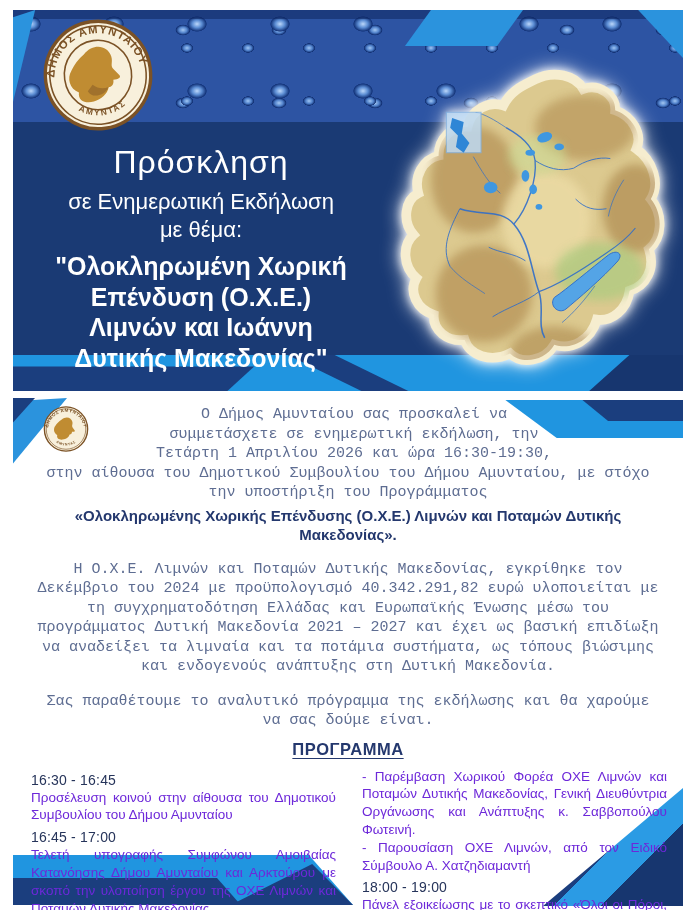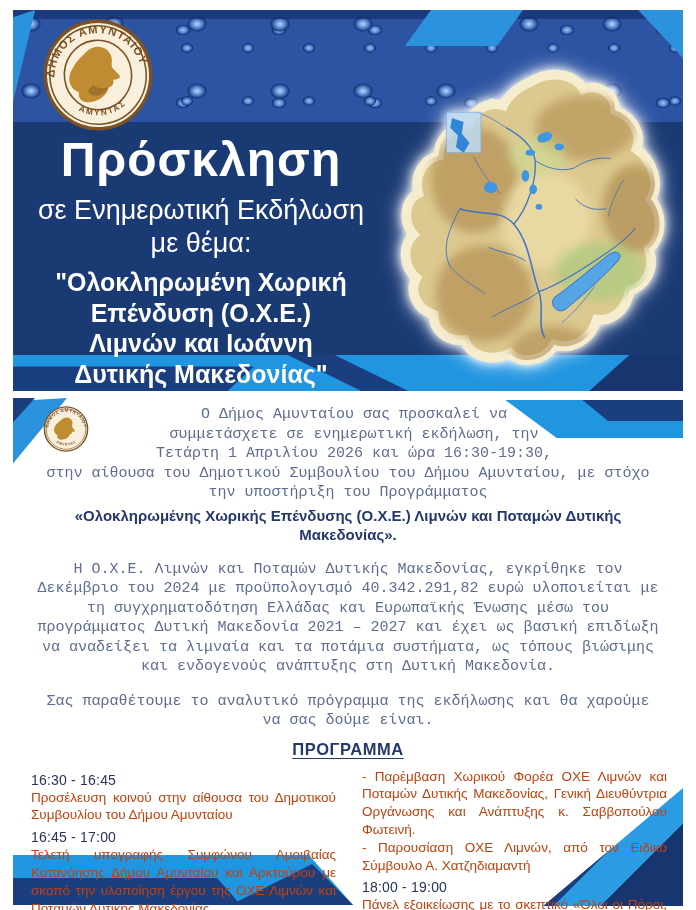--- a/index.html
+++ b/index.html
@@ -23,22 +23,22 @@
   .band-navy{position:absolute;left:13px;right:13px;top:122px;height:233px;background:#1a3a74;}
   .strip{position:absolute;left:13px;right:13px;top:355px;height:36px;background:#2095e0;z-index:1;}
   .strip .navy-left{position:absolute;inset:0;background:#1b3e7e;clip-path:polygon(0 32%,36% 32%,32% 100%,0 100%);}
   .strip .navy-diag{position:absolute;inset:0;background:#1b3e7e;clip-path:polygon(41% 0,48% 0,59% 100%,52% 100%);}
   .strip .navy-corner{position:absolute;inset:0;background:#17366f;clip-path:polygon(92% 0,100% 0,100% 100%,86% 100%);}
 
   .logo-big{position:absolute;left:42px;top:16px;width:112px;height:118px;transform:rotate(-8deg);z-index:6;}
   .logo-svg{width:100%;height:100%;display:block;}
 
   .title-block{position:absolute;left:18px;top:124px;width:366px;text-align:center;color:#ffffff;z-index:4;}
-  .title-main{font-size:48px;font-weight:bold;letter-spacing:1px;margin:8px 0 8px;}
-  .title-sub{font-size:27px;margin:2px 0;}
+  .title-main{font-size:32px;font-weight:normal;letter-spacing:1px;margin:20px 0 8px;}
+  .title-sub{font-size:22px;margin:2px 0;}
   .title-theme{font-size:25px;font-weight:bold;line-height:1.22;margin-top:8px;}
 
   .map-wrap{position:absolute;top:64px;right:14px;width:290px;height:328px;z-index:5;
     filter:drop-shadow(0 0 4px rgba(255,255,255,.95)) drop-shadow(0 0 9px rgba(255,255,255,.8));}
   .map-wrap svg{width:100%;height:100%;display:block;}
 
   
   .white-section{position:absolute;left:13px;right:13px;top:390px;bottom:4px;background:#ffffff;}
   .corner-tl{position:absolute;left:0;top:8px;width:100px;height:82px;z-index:0;}
   .corner-tl .blue{position:absolute;inset:0;background:#2b93dd;clip-path:polygon(0 4%,54% 0,0 80%);}
@@ -56,21 +56,21 @@
   .intro p{margin:15px 0 3px;font-family:Liberation Mono, monospace;}
 
   .program-heading{text-align:center;margin:9px 0 8px;z-index:2;position:relative;}
   .program-heading span{font-size:16.5px;font-weight:bold;color:#24386e;letter-spacing:.5px;
      text-decoration:underline;text-underline-offset:3px;text-align:center;}
 
   .program-cols{display:flex;gap:26px;margin:0 16px 0 18px;position:relative;z-index:2;}
   .col{flex:1;}
   .prog-time{font-size:14px;font-weight:normal;color:#26345a;margin-top:5px;letter-spacing:.2px;}
   .prog-time:empty{display:none;margin:0;}
-  .prog-desc{font-size:13.5px;color:#c2410c;line-height:1.32;text-align:justify;white-space:pre-line;margin-top:1px;}
+  .prog-desc{font-size:13.5px;color:#6d28d9;line-height:1.32;text-align:justify;white-space:pre-line;margin-top:1px;}
 
   .ribbon-bl{position:absolute;left:0;top:465px;width:340px;height:50px;z-index:1;}
   .ribbon-bl .blue{position:absolute;inset:0;background:#2095e0;clip-path:polygon(0 0,87% 0,100% 100%,0 100%);}
   .ribbon-bl .navy{position:absolute;inset:0;background:#1b3e7e;clip-path:polygon(0 46%,60% 46%,67% 100%,0 100%);}
   .ribbon-bl .navy2{position:absolute;inset:0;background:#1b3e7e;clip-path:polygon(64% 100%,88% 18%,100% 100%);}
   .tri-br{position:absolute;right:0;bottom:0;width:140px;height:118px;
      background:linear-gradient(135deg,#1b3e7e 0 50%,#2b9be4 50% 68%,#17366f 68% 100%);
      clip-path:polygon(100% 0,100% 100%,0 100%);z-index:1;}
 
   .seal-ring{fill:#f8f0dc;stroke:#7b5226;stroke-width:3;}

